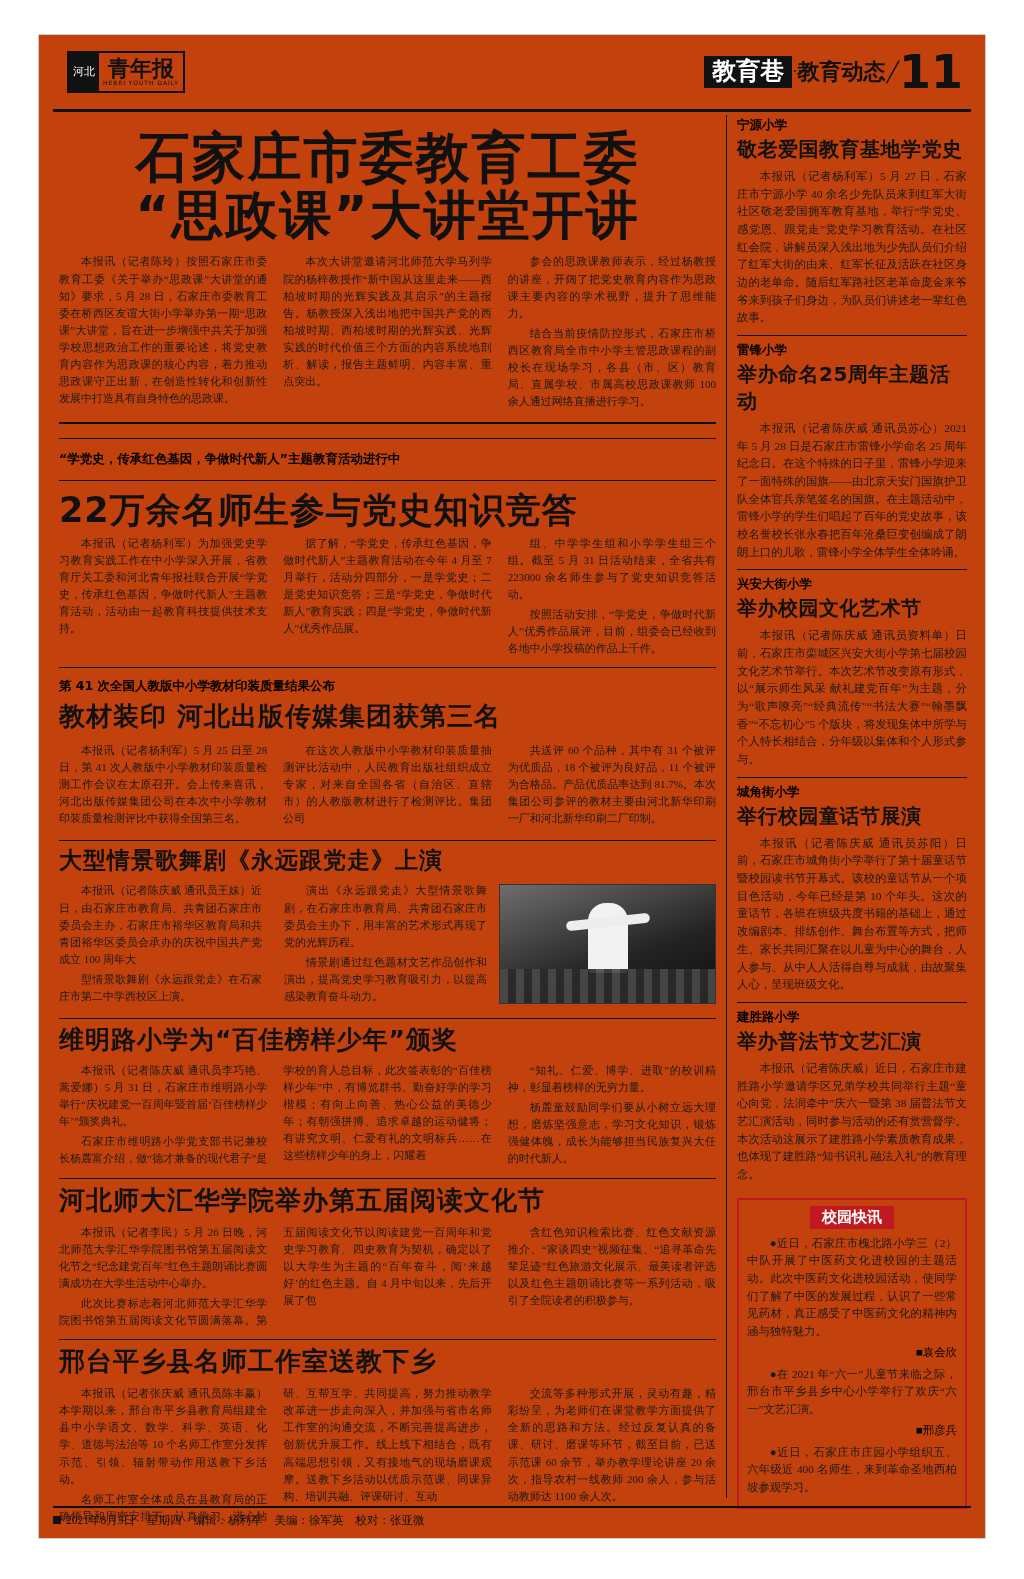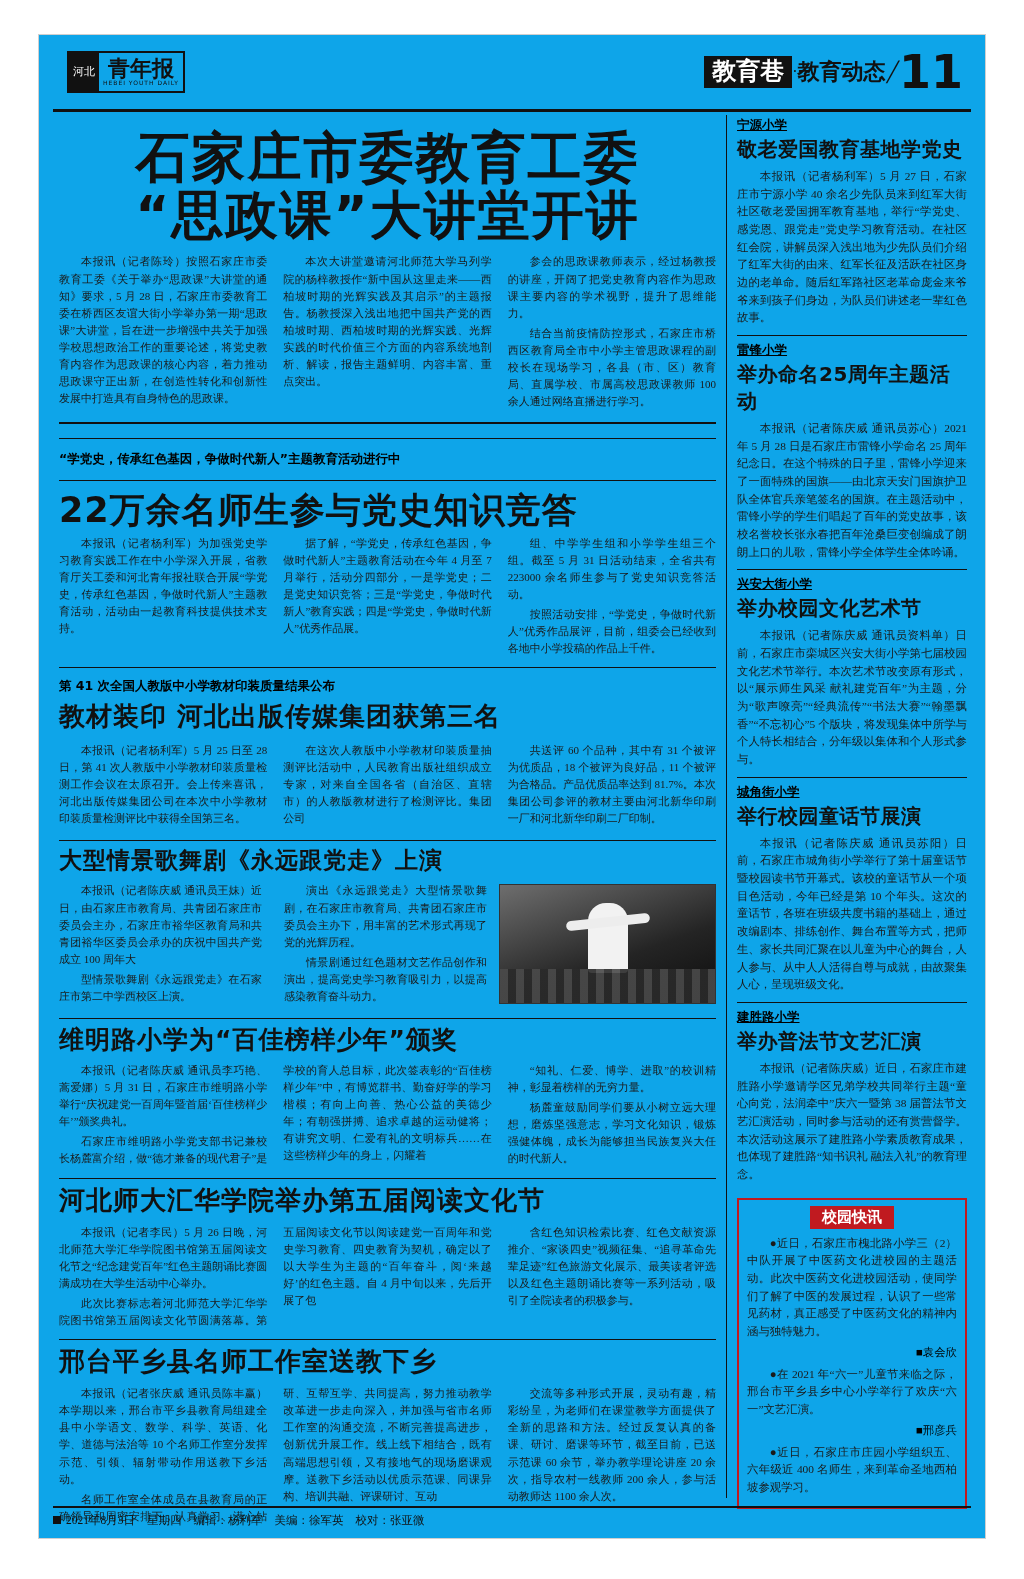--- a/index.html
+++ b/index.html
@@ -3,21 +3,21 @@
 <meta charset="utf-8">
 <style>
   html,body{margin:0;padding:0;background:#f0efec;}
   body{font-family:"Liberation Serif", serif;}
   .page{
     width:1024px;height:1579px;position:relative;background:#fff;
     box-sizing:border-box;
   }
   .sheet{
     position:absolute;left:38px;top:34px;width:948px;height:1505px;
-    background:#0ea5e9;border:1px solid #cfcfcf;box-sizing:border-box;
+    background:#c2410c;border:1px solid #cfcfcf;box-sizing:border-box;
   }
   
   .masthead{
     position:relative;height:62px;border-bottom:3px solid #111;margin:12px 14px 0 14px;
   }
   .logo{
     position:absolute;left:14px;top:4px;width:118px;height:42px;
     border:2px solid #111;display:flex;align-items:center;box-sizing:border-box;
   }
   .logo .l1{
@@ -82,21 +82,21 @@
   .photo .fig:after{
     content:"";position:absolute;left:-22px;top:14px;width:84px;height:10px;background:#ededed;
     border-radius:6px;transform:rotate(-6deg);
   }
   .photo .crowd{
     position:absolute;bottom:0;left:0;right:0;height:34px;
     background:repeating-linear-gradient(90deg,#4a4a4a 0 8px,#2a2a2a 8px 16px);
     opacity:.9;
   }
   
-  .r-sub{font-size:12.5px;margin:2px 0 2px 0;font-family:"DejaVu Sans",sans-serif;font-weight:bold;text-decoration:underline;}
+  .r-sub{font-size:12.5px;margin:2px 0 2px 0;font-family:"DejaVu Sans",sans-serif;font-weight:bold;}
   .r-title{font-size:20px;margin:2px 0 5px 0;letter-spacing:.5px;}
   .r-rule{border-top:1px solid #111;margin:8px 0 6px 0;}
   .r-box{
     border:2px solid #c01a20;margin-top:14px;padding:8px 8px 6px 8px;box-sizing:border-box;
   }
   .r-box-title{
     text-align:center;margin:-20px auto 6px auto;background:#c01a20;color:#fff;
     font-size:15px;font-weight:bold;padding:2px 12px;display:inline-block;position:relative;left:50%;
     transform:translateX(-50%);font-family:"DejaVu Sans",sans-serif;
   }

